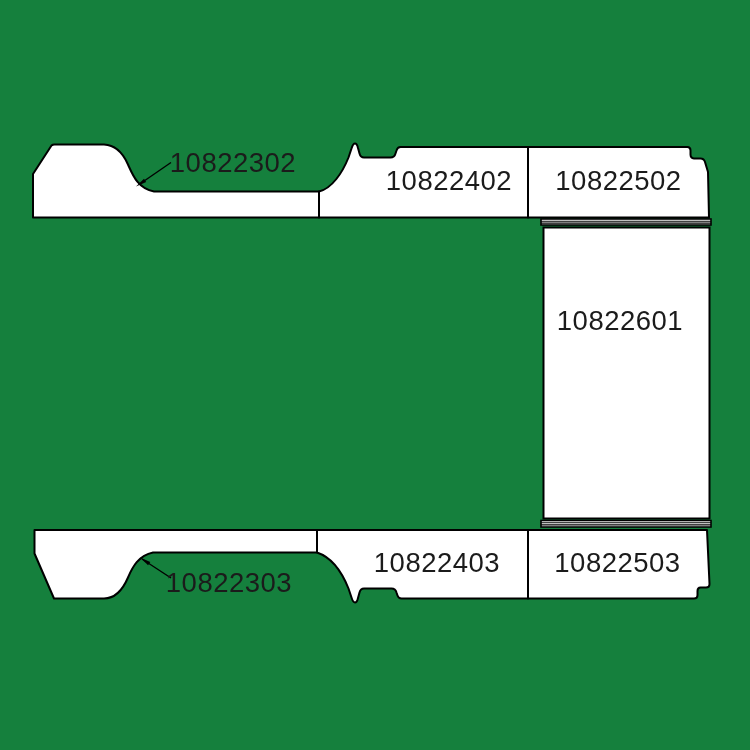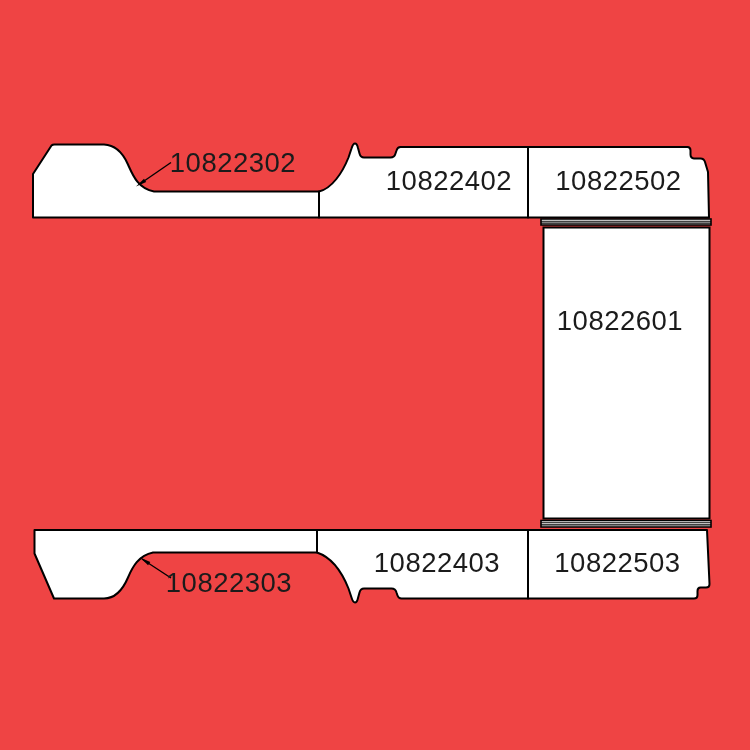--- a/index.html
+++ b/index.html
@@ -4,21 +4,21 @@
 <style>
   html, body {
     margin: 0;
     padding: 0;
     background: #ffffff;
   }
   .page {
     position: relative;
     width: 750px;
     height: 750px;
-    background: #ef4444;
+    background: #15803d;
     overflow: hidden;
   }
   svg.diagram {
     display: block;
     width: 750px;
     height: 750px;
   }
   .panel {
     fill: #ffffff;
     stroke: #000000;

